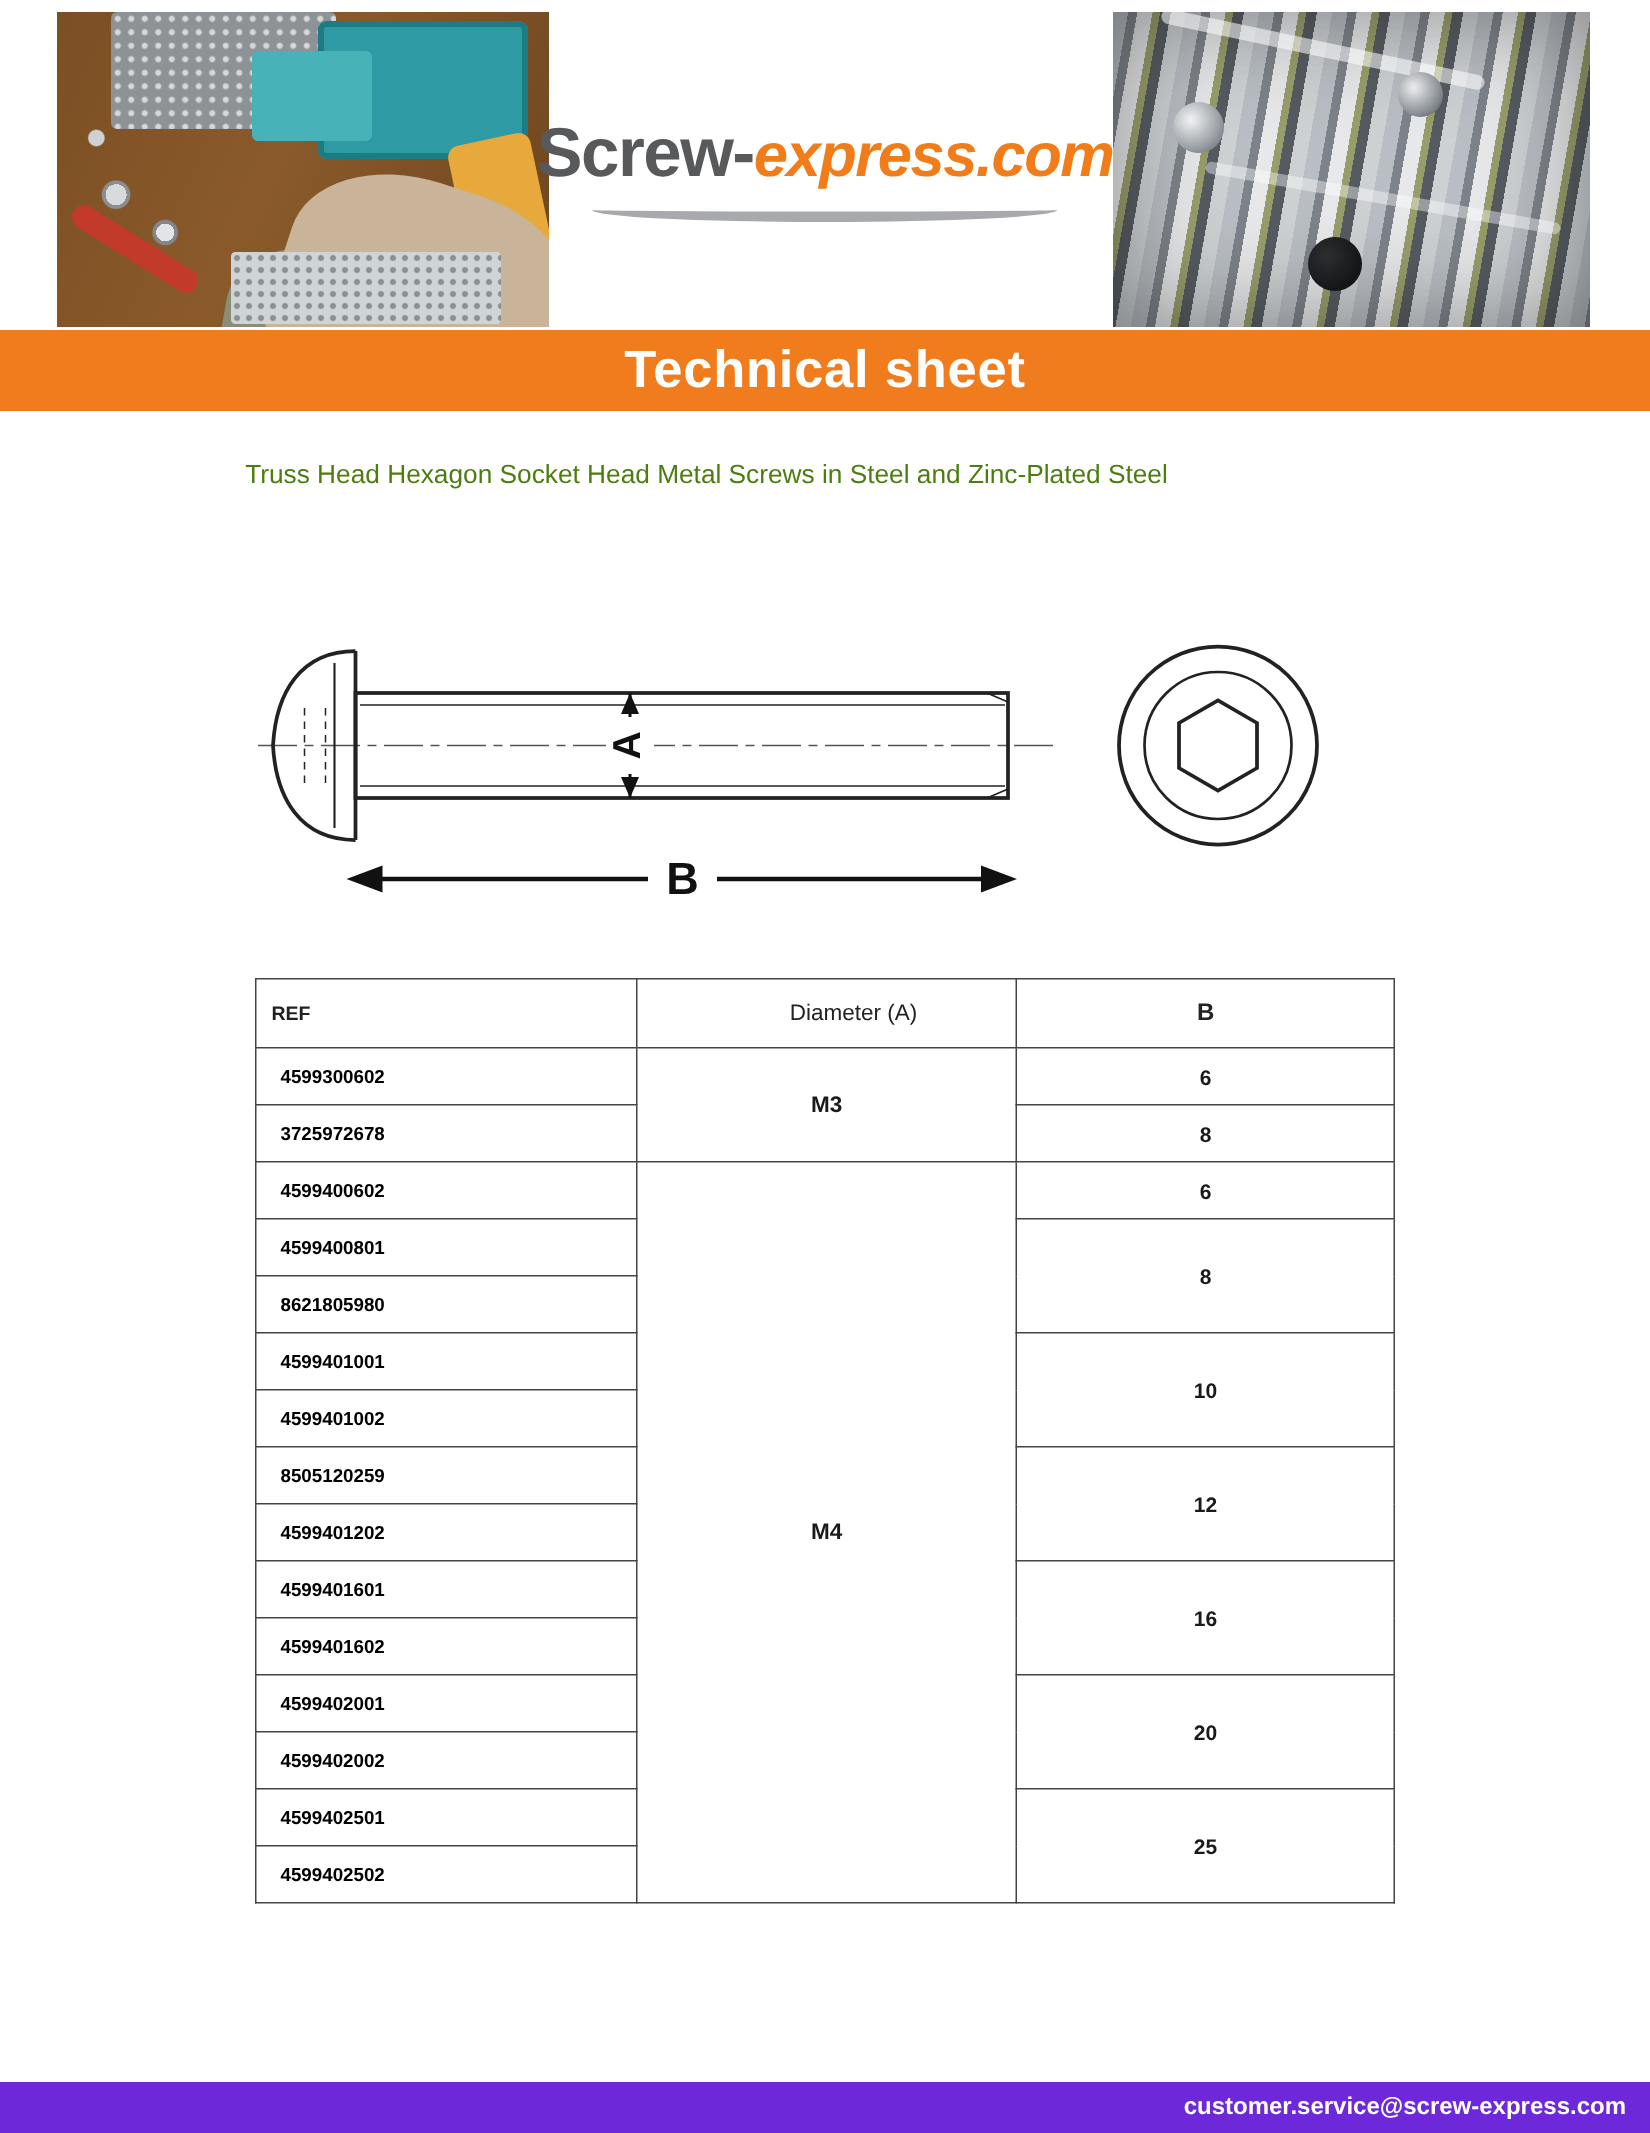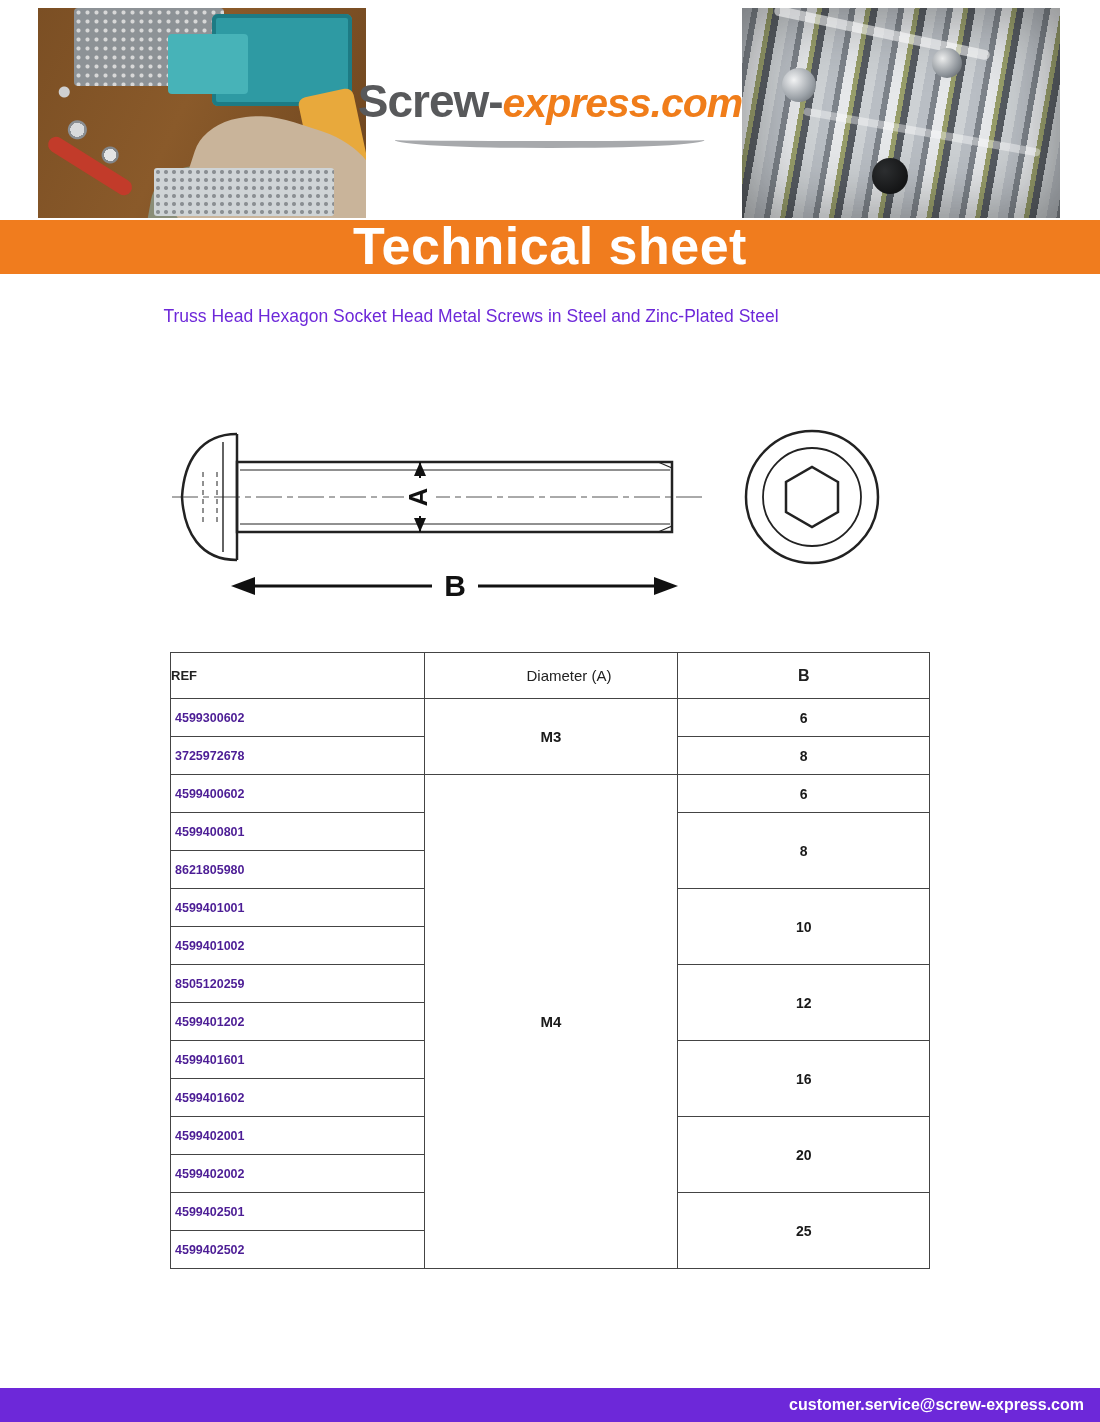--- a/index.html
+++ b/index.html
@@ -41,38 +41,38 @@
   .pr-head2 { position:absolute; left:190px; top:40px; width:30px; height:30px; border-radius:50%; background:radial-gradient(circle at 35% 35%, #eceded, #8d9399 60%, #4e5358); }
   .pr-head3 { position:absolute; left:130px; top:150px; width:36px; height:36px; border-radius:50%; background:radial-gradient(circle at 35% 35%, #2c2e30, #141516 70%); }
 
   .logo { position:absolute; left:50%; top:74px; transform:translateX(-50%); text-align:center; white-space:nowrap; }
   .logo-dark { color:#58595b; font-weight:bold; font-size:46px; letter-spacing:-1px; }
   .logo-accent { color:#f07d1a; font-weight:bold; font-style:italic; font-size:41px; letter-spacing:-1px; }
   .logo-swoosh { width:310px; height:16px; margin:4px auto 0; border-bottom:7px solid #a7a9ac; border-radius:50%; }
 
   
   .banner { position:absolute; top:220px; left:0; width:1100px; height:54px; background:#f07c1e;
-            color:#ffffff; font-size:52px; font-weight:800; text-align:center; line-height:53px; letter-spacing:0.5px; }
+            color:#ffffff; font-size:35px; font-weight:800; text-align:center; line-height:53px; letter-spacing:0.5px; }
 
   
   .subtitle { position:absolute; top:306px; left:0; width:942px; text-align:center;
-              color:#6d28d9; font-size:17.5px; font-weight:500; }
+              color:#4d7c0f; font-size:17.5px; font-weight:500; }
 
   
   .diagram { position:absolute; top:400px; left:0; width:1100px; height:240px; }
 
   
   .spec-table { position:absolute; top:652px; left:170px; width:760px; border-collapse:collapse; }
   .spec-table th, .spec-table td { border:1px solid #444; }
   .spec-table th { height:46px; }
   .spec-table td { height:38px; }
-  .th-ref   { width:254px; text-align:left; font-size:13px; font-weight:bold; color:#222; }
+  .th-ref   { width:254px; text-align:left; padding-left:10px; font-size:13px; font-weight:bold; color:#222; }
   .th-dia   { width:254px; text-align:center; font-size:15px; font-weight:normal; color:#222;padding-left:36px; }
   .th-b     { width:252px; text-align:center; font-size:16px; font-weight:bold; color:#222; }
-  .td-ref   { text-align:left; padding-left:4px; font-size:12.5px; font-weight:bold; color:#4c1d95; }
+  .td-ref   { text-align:left; padding-left:16px; font-size:12.5px; font-weight:bold; color:#000000; }
   .td-dia   { text-align:center; font-size:15px; font-weight:bold; color:#1a1a1a; }
   .td-b     { text-align:center; font-size:14px; font-weight:bold; color:#1a1a1a; }
 
   
   .footer { position:absolute; bottom:0; left:0; width:1100px; height:34px; background:#6d28d9;
             color:#ffffff; font-size:16px; font-weight:bold; line-height:34px; text-align:right; padding-right:16px; }
 </style>
 </head>
 <body>
 

